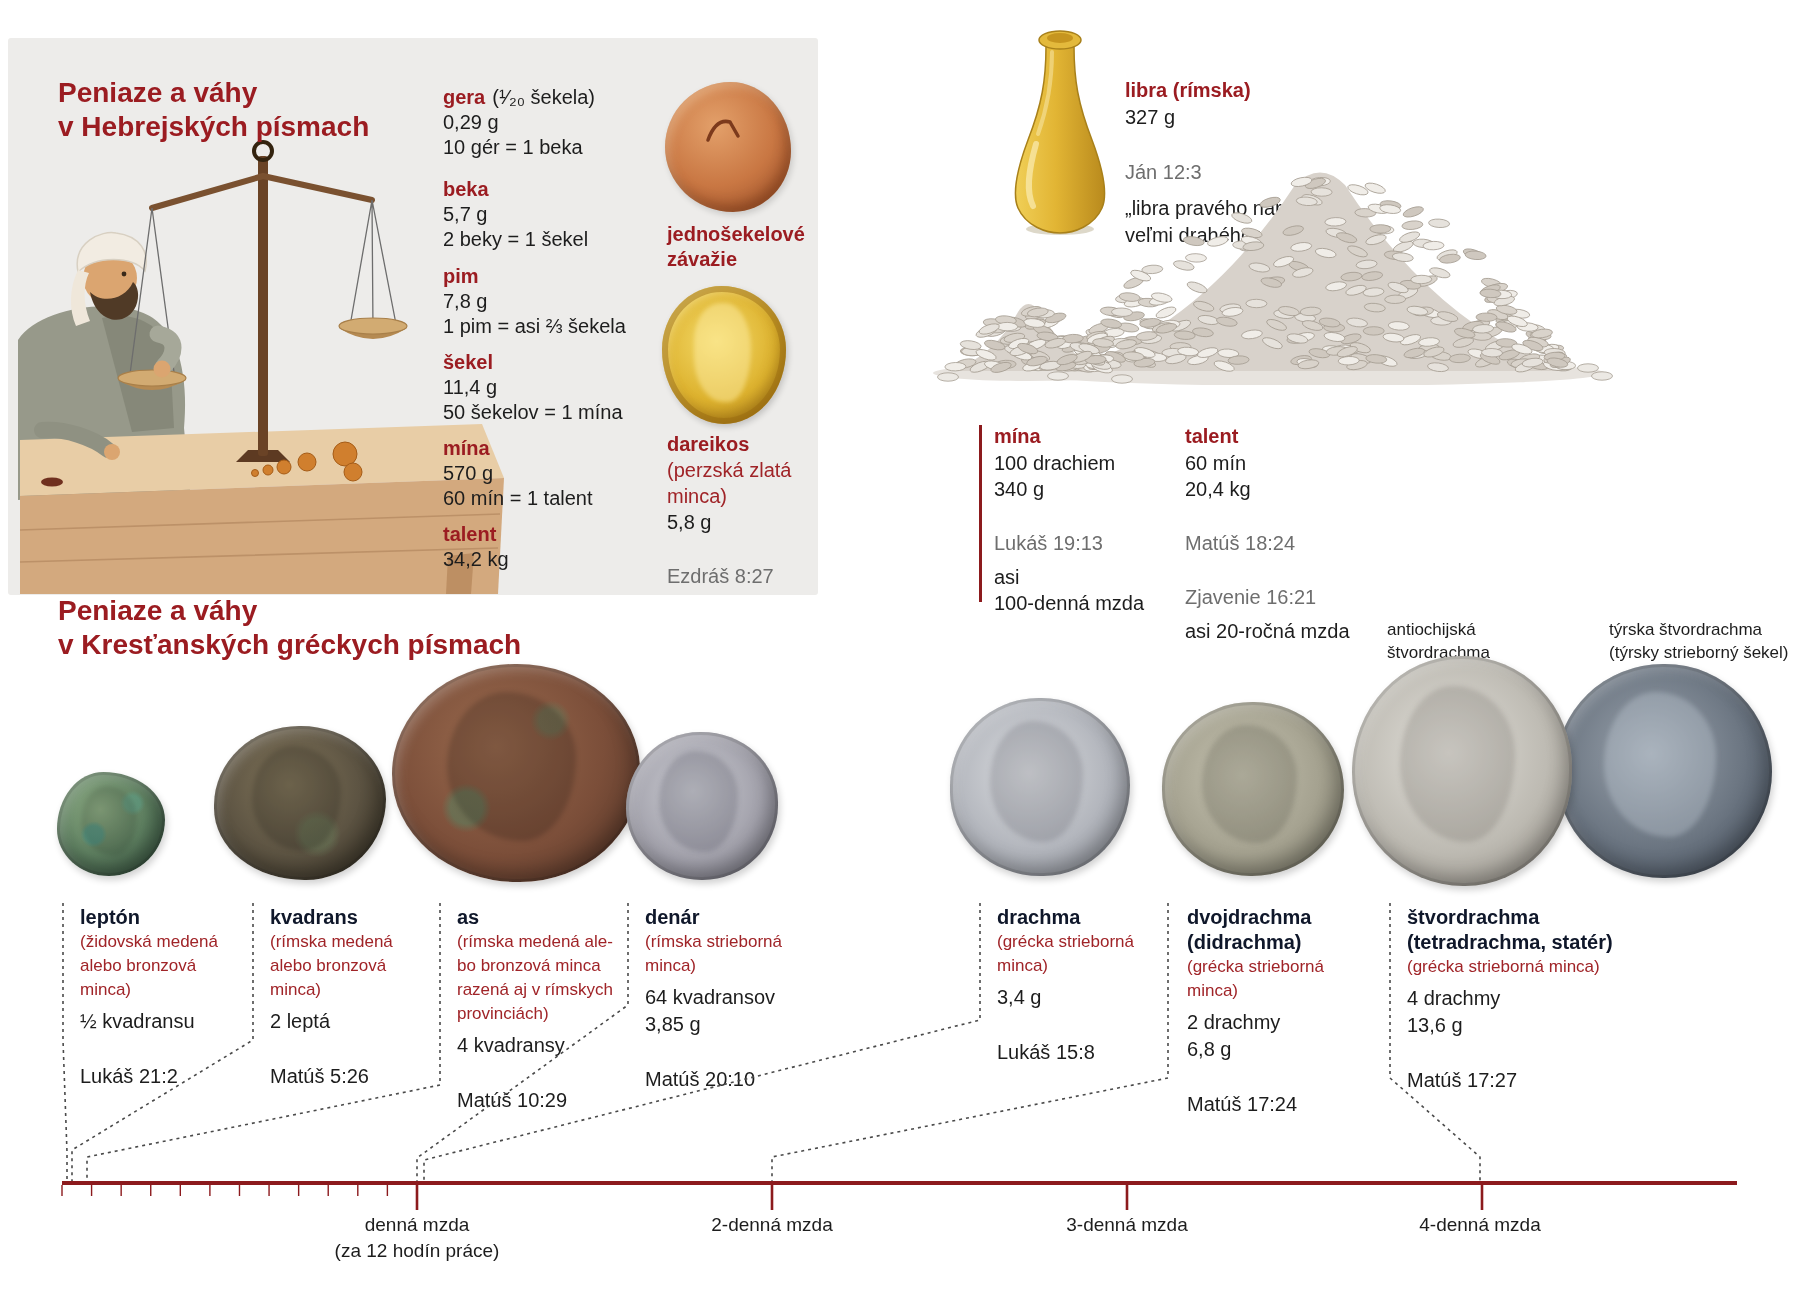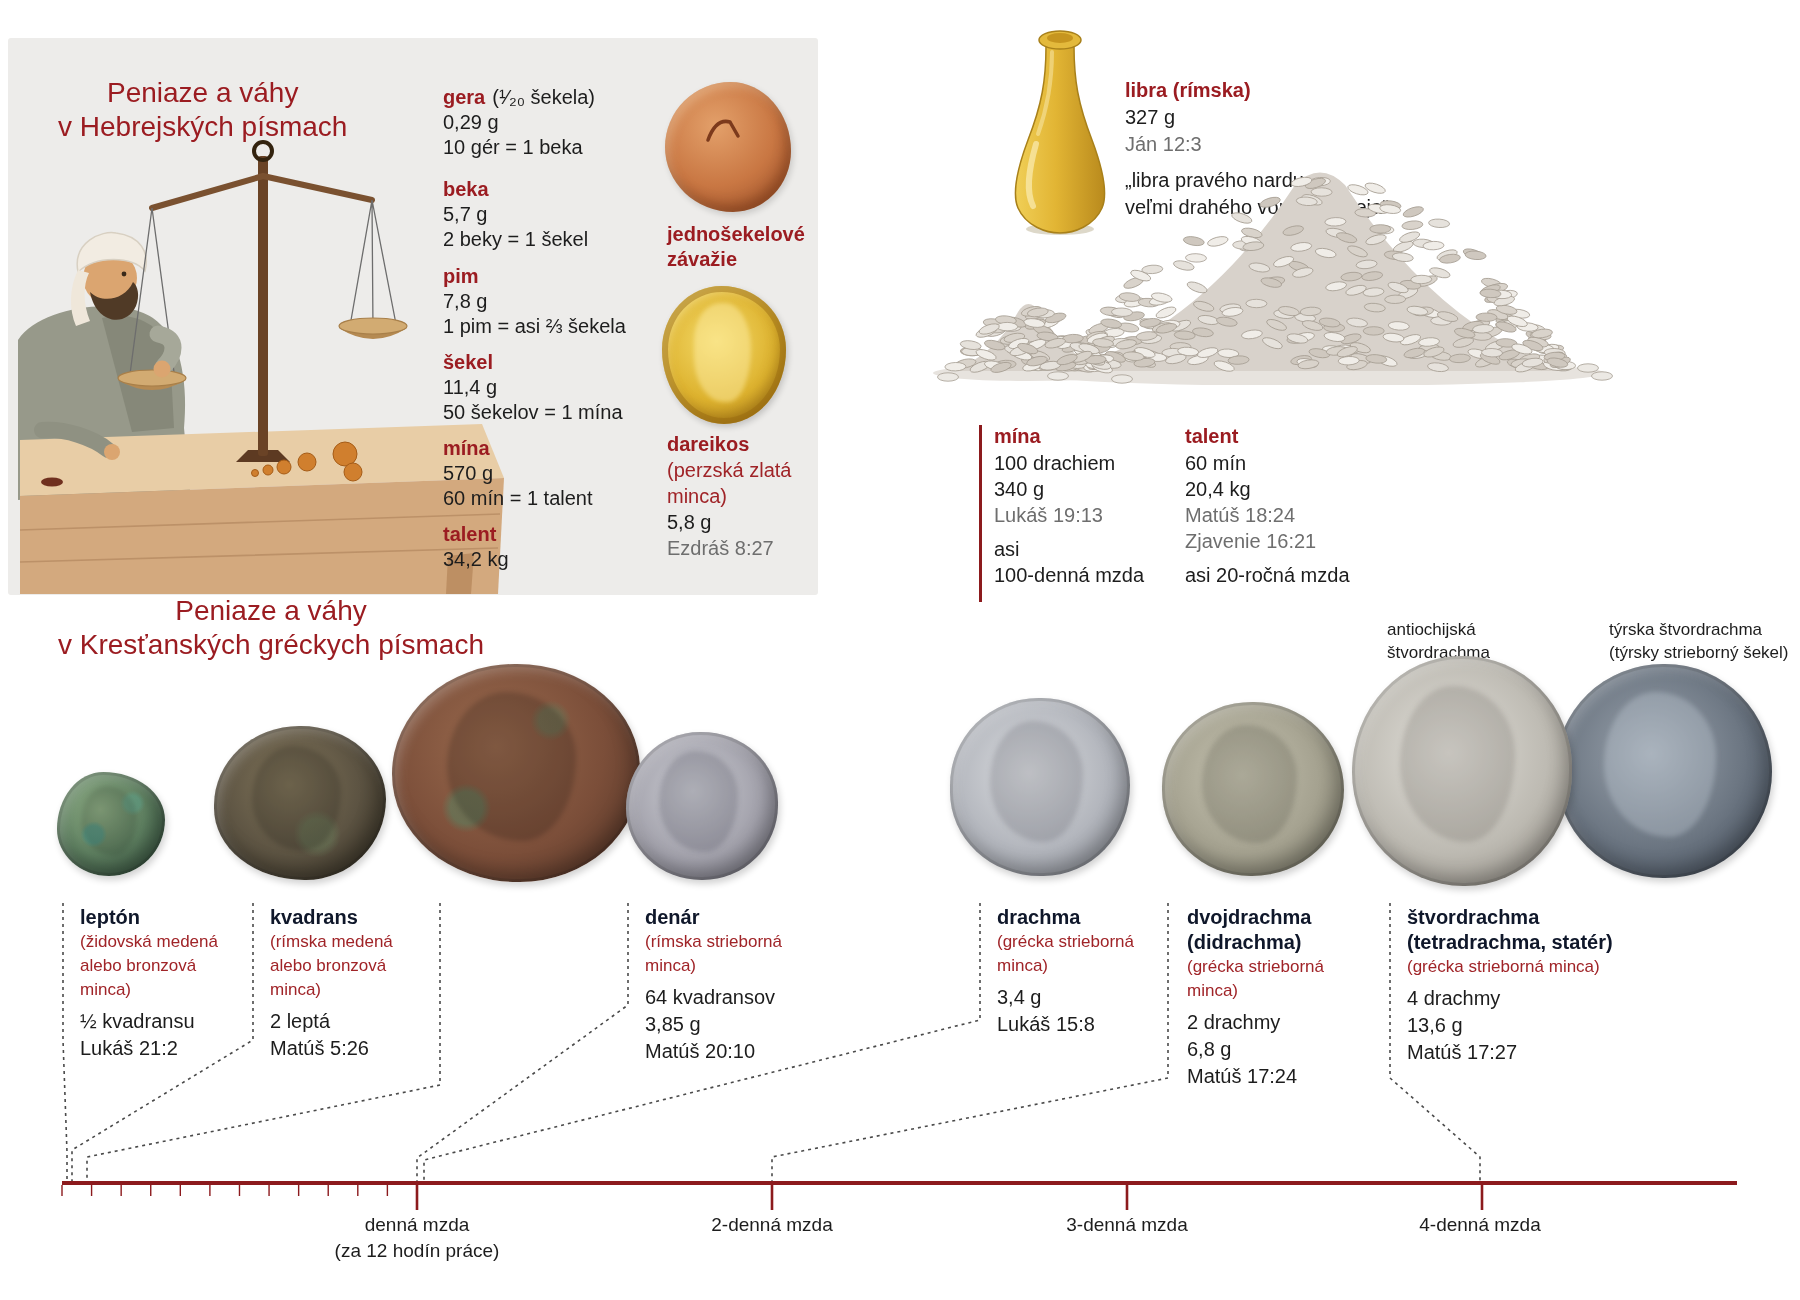--- a/index.html
+++ b/index.html
@@ -2,27 +2,27 @@
 <html><head>
 <meta charset="utf-8">
 <style>
   html,body{margin:0;padding:0;background:#ffffff;}
   #canvas{position:relative;width:1800px;height:1300px;background:#ffffff;
           font-family:"Liberation Sans",sans-serif;overflow:hidden;color:#1d1d1d;}
   .abs{position:absolute;}
   .tb div{white-space:nowrap;}
   
   .panel{left:8px;top:38px;width:810px;height:557px;background:#edecea;border-radius:3px;}
-  .h1{font-size:28px;font-weight:normal;color:#9b1c21;line-height:34px;text-align:center;}
+  .h1{font-size:28px;font-weight:bold;color:#9b1c21;line-height:34px;}
   
   .wname{font-size:20px;font-weight:bold;color:#9b1c21;line-height:25px;}
   .wsuffix{font-weight:normal;color:#1d1d1d;margin-left:7px;}
   .wline{font-size:20px;color:#1d1d1d;line-height:25px;}
   .redline{font-size:20px;color:#a02428;line-height:26px;}
-  .ref{color:#6e6e6e;}
+  .ref{color:#6e6e6e;margin-top:28px;}
   
   .ccol{top:905px;}
   .cname{font-size:20px;font-weight:bold;color:#0f172a;line-height:25px;}
   .cdesc{font-size:17px;color:#a02428;line-height:24px;}
   .cvals{margin-top:6px;}
   .cval{font-size:20px;color:#1d1d1d;line-height:27px;}
   .toplbl{font-size:17px;font-weight:normal;color:#1d1d1d;line-height:23px;}
   
   .slabel{transform:translateX(-50%);text-align:center;font-size:19px;color:#1d1d1d;line-height:26px;}
   
@@ -592,20 +592,31 @@
   <div class="abs tb ccol" style="left:270px">
     <div class="cname">kvadrans</div>
     <div class="cdesc">(rímska medená</div>
     <div class="cdesc">alebo bronzová</div>
     <div class="cdesc">minca)</div>
     <div class="cvals">
       <div class="cval">2 leptá</div>
       <div class="cval ref">Matúš 5:26</div>
     </div>
   </div>
+  <div class="abs tb ccol" style="left:457px">
+    <div class="cname">as</div>
+    <div class="cdesc">(rímska medená ale-</div>
+    <div class="cdesc">bo bronzová minca</div>
+    <div class="cdesc">razená aj v rímskych</div>
+    <div class="cdesc">provinciách)</div>
+    <div class="cvals">
+      <div class="cval">4 kvadransy</div>
+      <div class="cval ref">Matúš 10:29</div>
+    </div>
+  </div>
   <div class="abs tb ccol" style="left:645px">
     <div class="cname">denár</div>
     <div class="cdesc">(rímska strieborná</div>
     <div class="cdesc">minca)</div>
     <div class="cvals">
       <div class="cval">64 kvadransov</div>
       <div class="cval">3,85 g</div>
       <div class="cval ref">Matúš 20:10</div>
     </div>
   </div>

